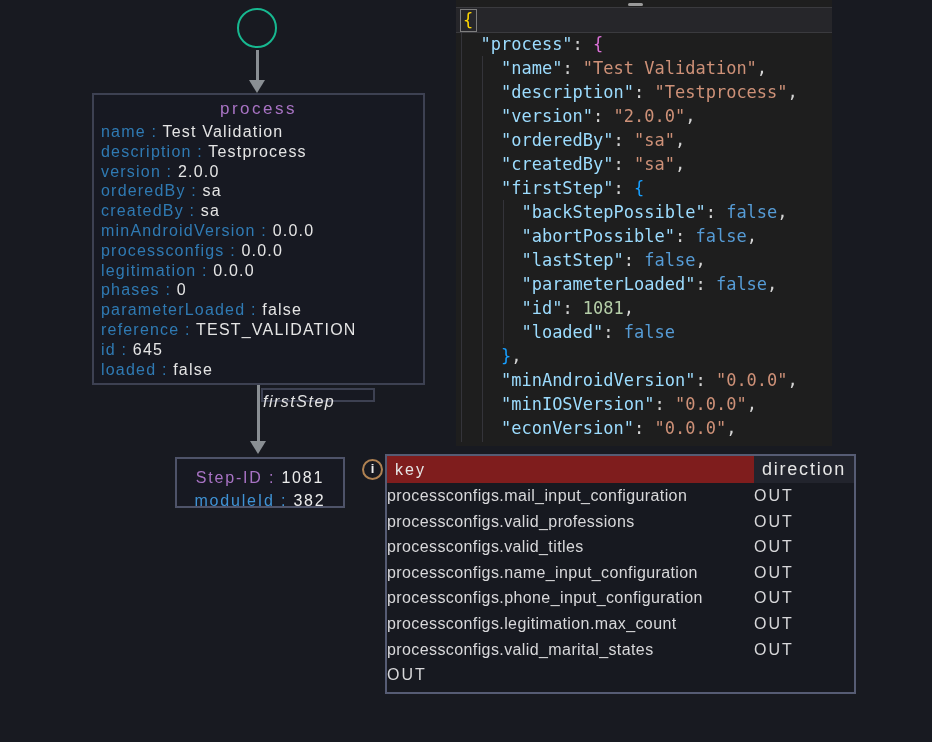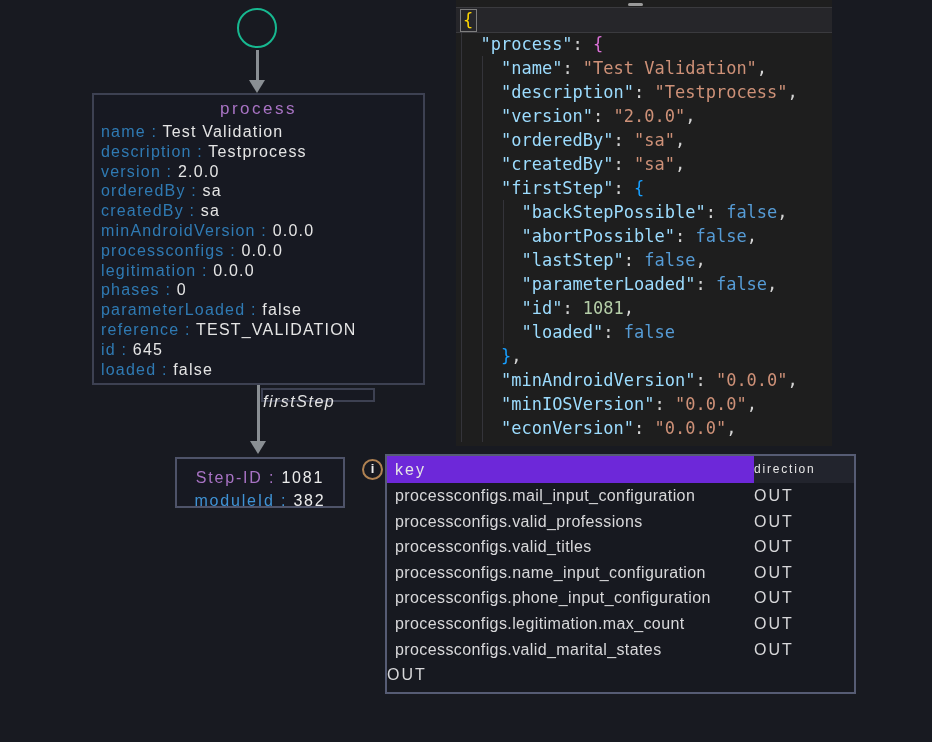--- a/index.html
+++ b/index.html
@@ -85,27 +85,27 @@
   #guide2 { left:26px; top:56px;  height:386px; }
   #guide3 { left:47px; top:200px; height:144px; }
 
   
   .kv-table {
     position:absolute; left:385px; top:454px; width:471px;
     border:2px solid #565c74; background:#171920; box-sizing:border-box;
     padding-bottom:4px;
   }
   .thead { display:flex; background:#22242d; height:27px; }
-  .th-key { flex:1; background:#6d28d9; color:#e6e6e6; font-size:16px;
+  .th-key { flex:1; background:#7f1d1d; color:#e6e6e6; font-size:16px;
     letter-spacing:2px; line-height:27px; padding-left:8px; }
-  .th-dir { width:100px; color:#e6e6e6; font-size:12px; letter-spacing:1.8px;
-    line-height:27px; }
+  .th-dir { width:100px; color:#e6e6e6; font-size:18px; letter-spacing:1.8px;
+    line-height:27px;text-align:center; }
   .trow { display:flex; height:25.6px; }
   .tkey { flex:1; color:#d8d8da; font-size:16px; letter-spacing:0.4px;
-    line-height:25.6px; padding-left:8px; white-space:nowrap; }
+    line-height:25.6px; white-space:nowrap; }
   .tdir { width:100px; color:#d8d8da; font-size:16px; letter-spacing:2px;
     line-height:25.6px; }
 </style>
 </head>
 <body>
 
 <div class="start-circle"></div>
 
 <div class="vline" id="arrow1-line"></div>
 <div class="arrow-head" id="arrow1-head"></div>

